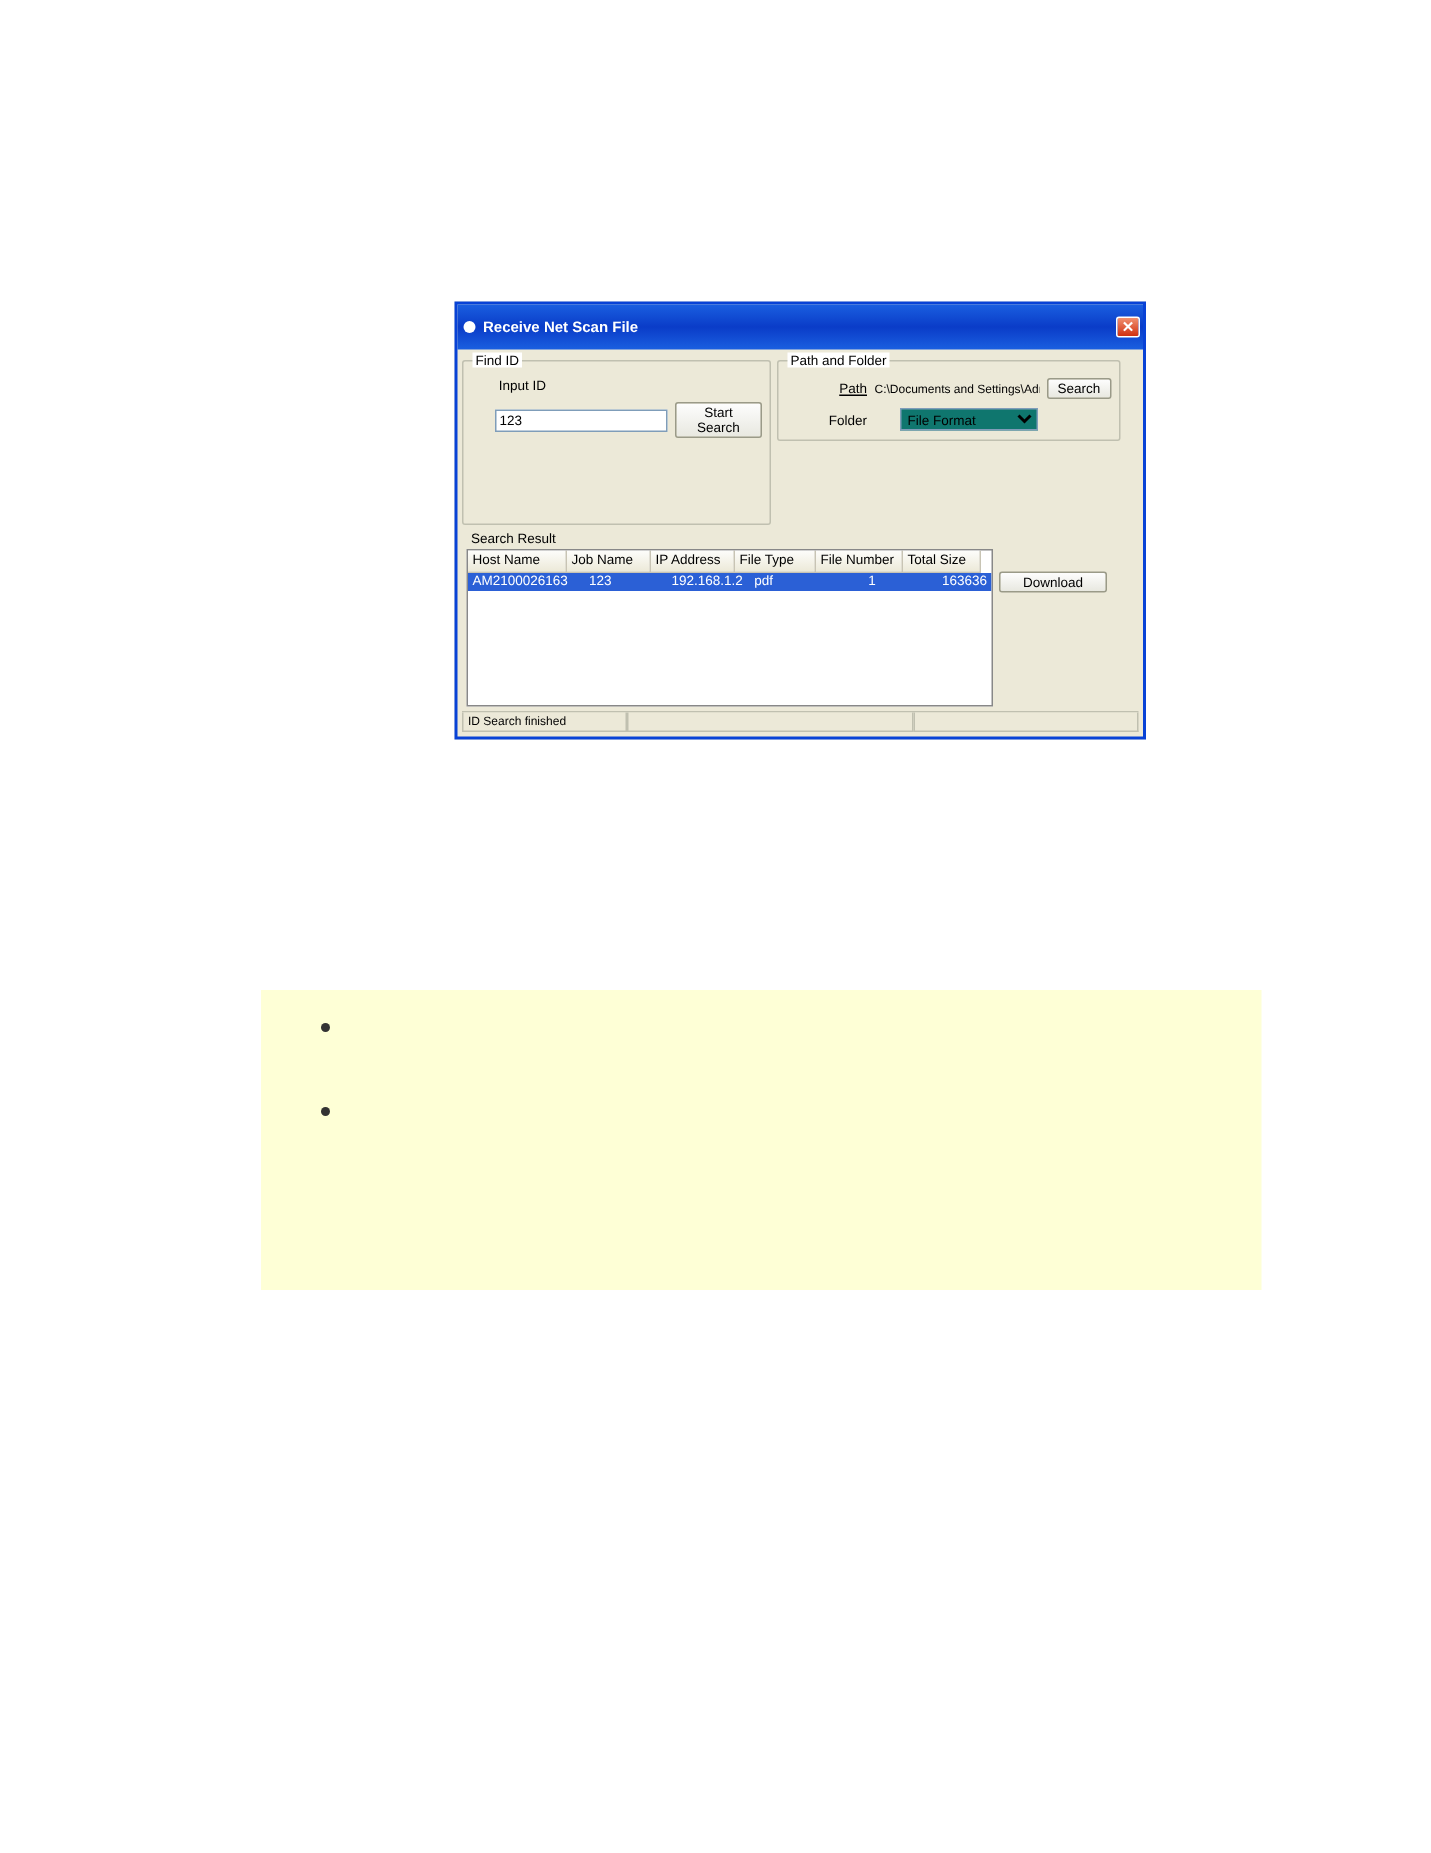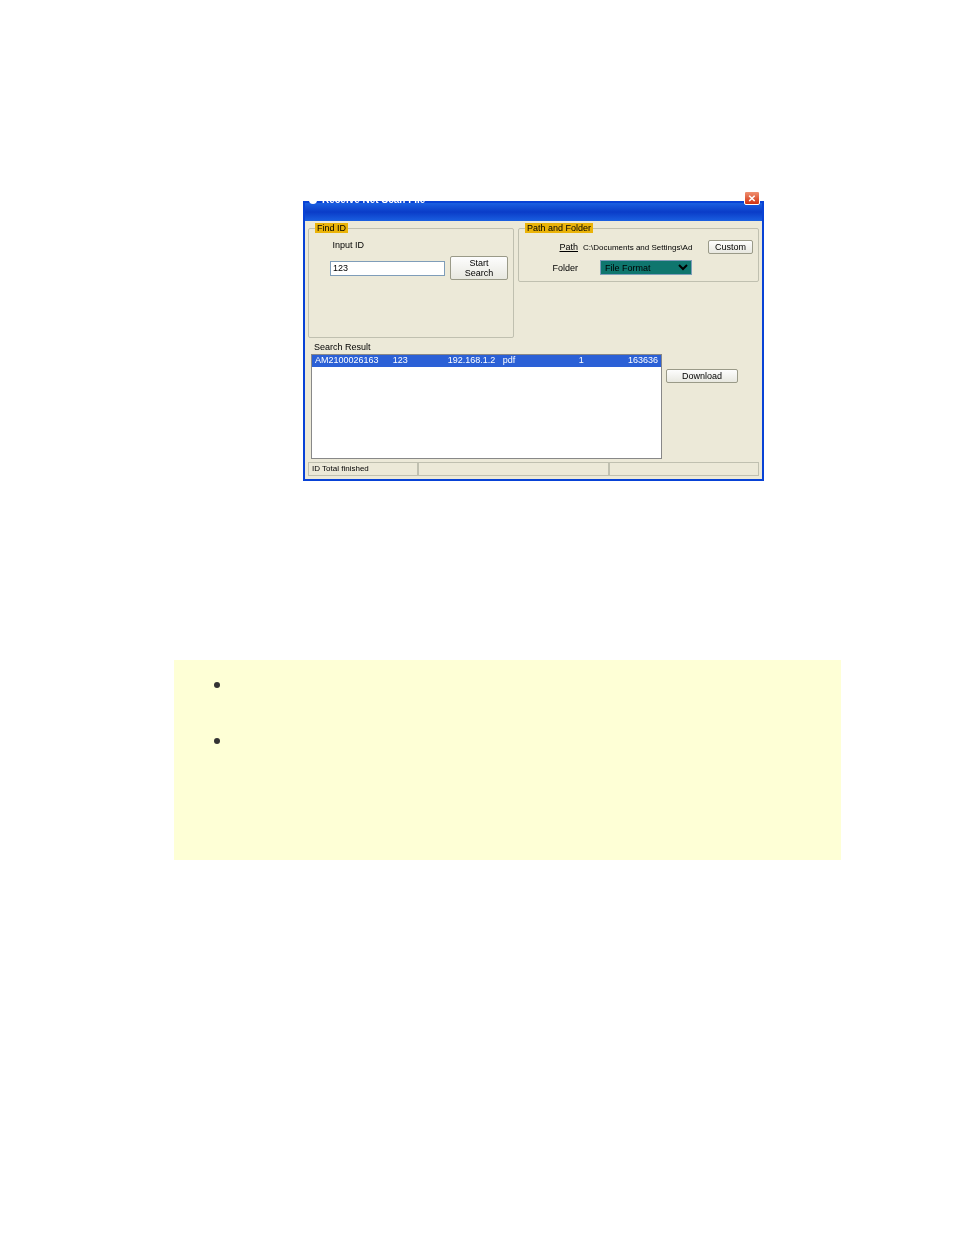--- a/index.html
+++ b/index.html
@@ -14,26 +14,26 @@
   .app-window {
     position: absolute;
     left: 303px;
     top: 201px;
     width: 461px;
     border: 2px solid #0842d6;
     background: #ece9d8;
     font-size: 9px;
   }
   .titlebar {
-    height: 18px;
+    height: 30px;
     background: linear-gradient(to bottom, #1a5fe0 0%, #0a3cc8 50%, #1a5fe0 100%);
     display: flex;
-    align-items: flex-end;
+    align-items: center;
     justify-content: space-between;
-    padding: 0 2px 16px 4px;
+    padding: 0 2px 0 4px;
     color: #fff;
     font-weight: bold;
     font-size: 10px;
   }
   .titlebar-left { display: flex; align-items: center; gap: 5px; }
   .app-icon {
     width: 8px; height: 8px; background: #fff; border-radius: 50%;
   }
   .close-btn {
     width: 16px; height: 14px;
@@ -50,26 +50,26 @@
     border: 1px solid #c0c0b0;
     border-radius: 2px;
     padding: 3px 5px 6px 5px;
     position: relative;
     margin-top: 4px;
   }
   .group-title {
     position: absolute;
     top: -6px;
     left: 6px;
-    background: #eab308;
+    background: #ffffff;
     padding: 0 2px;
     font-size: 9px;
   }
   .find-id { width: 206px; height: 110px; }
-  .right-col { flex: 1; display: flex; flex-direction: column; }
+  .right-col { flex: 1; display: flex; flex-direction: row; }
   .path-folder { height: 54px; }
   .file-options { height: 50px; margin-top: 5px; }
   .lbl { font-size: 9px; display: inline-block; text-align: right; }
   .row { display: flex; align-items: center; margin-top: 6px; gap: 5px; }
   input[type=text], .text-display {
     border: 1px solid #7f9db9;
     background: #fff;
     height: 15px;
     font-size: 9px;
     padding: 0 2px;
@@ -184,55 +184,63 @@
           <button class="btn">Start Search</button>
         </div>
       </div>
 
       <div class="right-col">
         <div class="group path-folder">
           <div class="group-title">Path and Folder</div>
           <div class="row" style="margin-top:8px;">
             <span class="lbl" style="width:48px; margin-left:6px;text-decoration:underline;">Path</span>
             <span class="path-text">C:\Documents and Settings\Admi</span>
-            <button class="btn" style="margin-left:auto;">Custom</button>
+            <button class="btn" style="margin-left:auto;">Search</button>
           </div>
           <div class="row">
             <span class="lbl" style="width:48px; margin-left:6px;">Folder</span>
             <select style="width:92px; margin-left:17px;">
               <option>File Format</option>
             </select>
           </div>
         </div>
 
       </div>
     </div>
 
     <div class="search-result-lbl">Search Result</div>
 
     <div class="result-wrap">
       <div class="table-and-dl">
         <div class="table-box">
+          <div class="thead">
+            <div class="th" style="width:66px">Host Name</div>
+            <div class="th" style="width:56px">Job Name</div>
+            <div class="th" style="width:56px">IP Address</div>
+            <div class="th" style="width:54px">File Type</div>
+            <div class="th" style="width:58px">File Number</div>
+            <div class="th" style="width:52px">Total Size</div>
+          </div>
           <div class="trow">
             <div class="td" style="width:79px">AM2100026163</div>
             <div class="td" style="width:56px">123</div>
             <div class="td" style="width:56px">192.168.1.2</div>
             <div class="td" style="width:54px">pdf</div>
             <div class="td" style="width:58px; text-align:center;">1</div>
             <div class="td" style="width:52px; text-align:right;">163636</div>
           </div>
         </div>
         <div class="dl-col">
           <button class="btn" style="width:72px; margin-top:0;">Download</button>
         </div>
       </div>
     </div>
 
     <div class="statusbar">
-      <div class="status-cell c1">ID Total finished</div>
+      <div class="status-cell c1">ID Search finished</div>
       <div class="status-cell c2"></div>
       <div class="status-cell c3"></div>
     </div>
   </div>
 </div>
 
 <div class="yellow-box">
   <div class="bullet-row">
     <div class="bullet"></div>
     <span></span>

